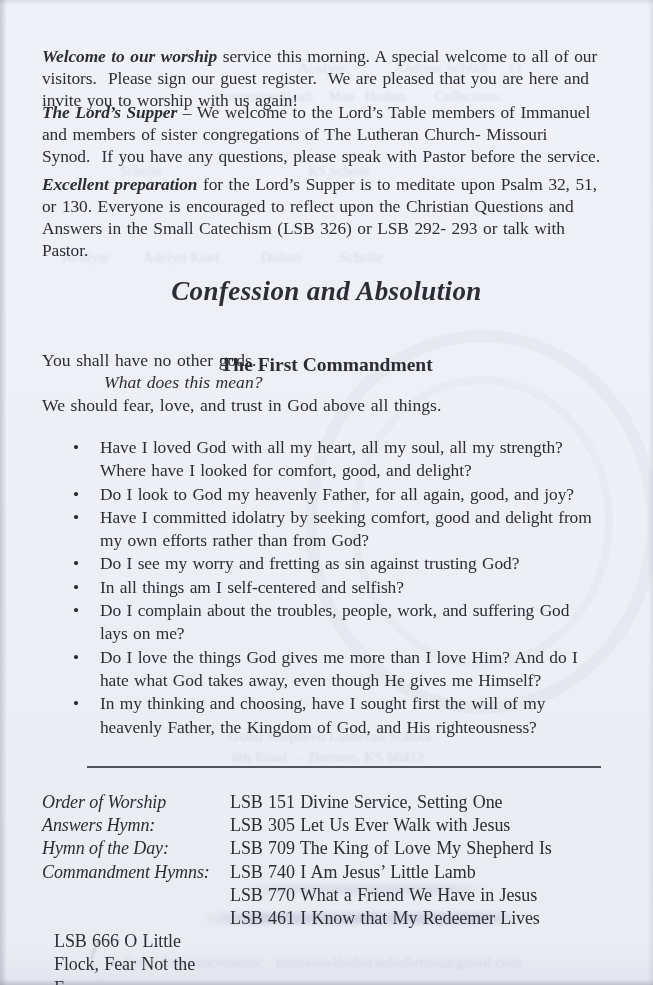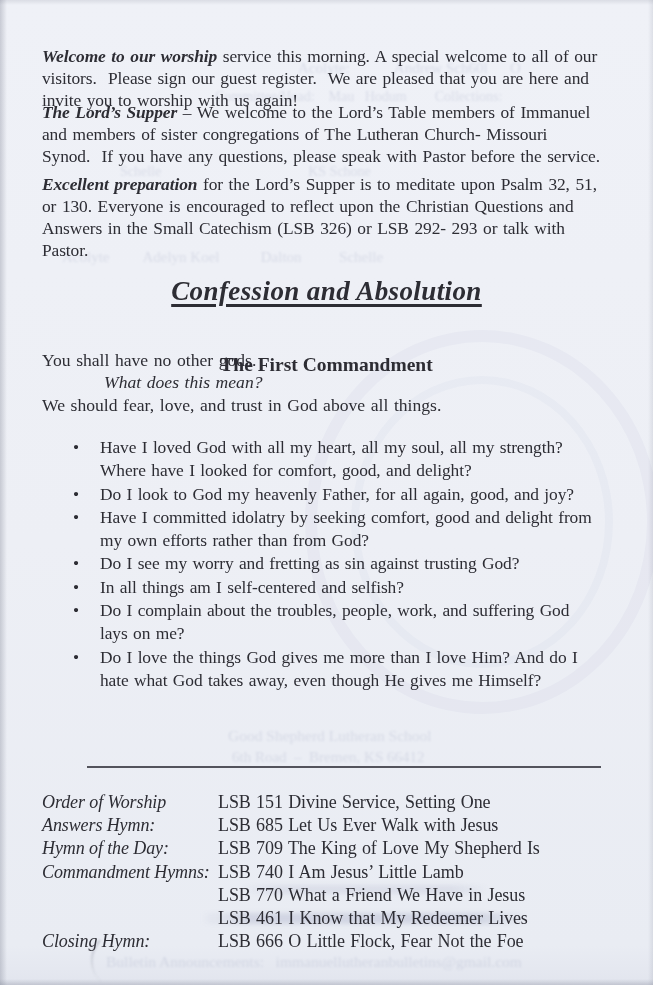--- a/index.html
+++ b/index.html
@@ -34,40 +34,40 @@
     border:8px solid rgba(125,135,175,.045);}
 
   
   .para{position:absolute;left:42px;width:588px;font-size:17.4px;line-height:22px;
     white-space:pre-wrap;word-spacing:1.4px;letter-spacing:-0.1px;}
   .lead{font-weight:bold;font-style:italic;}
   .p1{top:28px;} .p2{top:84px;} .p3{top:156px;}
 
   .heading{position:absolute;top:276px;left:0;width:100%;text-align:center;
     font-size:27px;font-weight:bold;font-style:italic;letter-spacing:.4px;}
-  .heading span{text-decoration:underline;text-decoration-thickness:2.5px;text-underline-offset:4px;}
+  .heading span{text-decoration-thickness:2.5px;text-underline-offset:4px;}
   .subheading{position:absolute;top:306px;left:0;width:100%;text-align:center;
     font-size:19.5px;font-weight:bold;margin-top:48px;}
 
   .commandment-block{position:absolute;top:349px;left:42px;width:588px;
     font-size:17.6px;line-height:22.3px;word-spacing:1.2px;}
   .commandment-q{padding-left:62px;font-style:italic;}
 
   .bullets{position:absolute;top:436px;left:72px;width:552px;margin:0;padding:0;
     list-style:none;font-size:17.4px;line-height:23.3px;word-spacing:1.2px;letter-spacing:-0.1px;}
   .bullets li{position:relative;padding-left:28px;white-space:pre-wrap;}
   .bullets li::before{content:"\2022";position:absolute;left:1px;top:0;}
 
   .rule{position:absolute;top:766px;left:87px;width:514px;height:2px;background:#53535c;}
 
   .worship{position:absolute;top:791px;left:42px;width:588px;
     font-size:18px;line-height:23.2px;letter-spacing:-0.1px;}
   .worship-row{display:grid;grid-template-columns:176px 1fr;}
   .worship-label{font-style:italic;}
-  .worship-value{white-space:pre-wrap;word-spacing:1px;}
+  .worship-value{white-space:pre-wrap;word-spacing:1px;margin-left:12px;}
 </style>
 </head>
 <body>
 
 <div class="page">
 
   <div class="watermark"></div>
   <div class="ghost" style="left:298px;top:60px;font-size:15px;">Acolyte:            Andrew Sch60l      O</div>
   <div class="ghost" style="left:215px;top:89px;font-size:14px;">Committee/Head:    Mau   Hodum        Collections:</div>
   <div class="ghost" style="left:120px;top:164px;font-size:14px;">Schelle                                          KS Schone</div>
@@ -105,45 +105,46 @@
 Where have I looked for comfort, good, and delight?</li>
     <li>Do I look to God my heavenly Father, for all again, good, and joy?</li>
     <li>Have I committed idolatry by seeking comfort, good and delight from
 my own efforts rather than from God?</li>
     <li>Do I see my worry and fretting as sin against trusting God?</li>
     <li>In all things am I self-centered and selfish?</li>
     <li>Do I complain about the troubles, people, work, and suffering God
 lays on me?</li>
     <li>Do I love the things God gives me more than I love Him? And do I
 hate what God takes away, even though He gives me Himself?</li>
+    <li>In my thinking and choosing, have I sought first the will of my
+heavenly Father, the Kingdom of God, and His righteousness?</li>
   </ul>
 
   <div class="rule"></div>
 
   <div class="worship">
     <div class="worship-row">
       <div class="worship-label">Order of Worship</div>
       <div class="worship-value">LSB 151 Divine Service, Setting One</div>
     </div>
     <div class="worship-row">
       <div class="worship-label">Answers Hymn:</div>
-      <div class="worship-value">LSB 685 Let Us Ever Walk with Jesus</div>
+      <div class="worship-value">LSB 305 Let Us Ever Walk with Jesus</div>
     </div>
     <div class="worship-row">
       <div class="worship-label">Hymn of the Day:</div>
       <div class="worship-value">LSB 709 The King of Love My Shepherd Is</div>
     </div>
     <div class="worship-row">
       <div class="worship-label">Commandment Hymns:</div>
       <div class="worship-value">LSB 740 I Am Jesus’ Little Lamb
 LSB 770 What a Friend We Have in Jesus
 LSB 461 I Know that My Redeemer Lives</div>
     </div>
     <div class="worship-row">
-      <div class="worship-label">Closing Hymn:</div>
       <div class="worship-value">LSB 666 O Little Flock, Fear Not the Foe</div>
     </div>
   </div>
 
   <div class="edge-left"></div>
   <div class="edge-right"></div>
   <div class="edge-top"></div>
   <div class="edge-bottom"></div>
   <div class="crease"></div>
 

